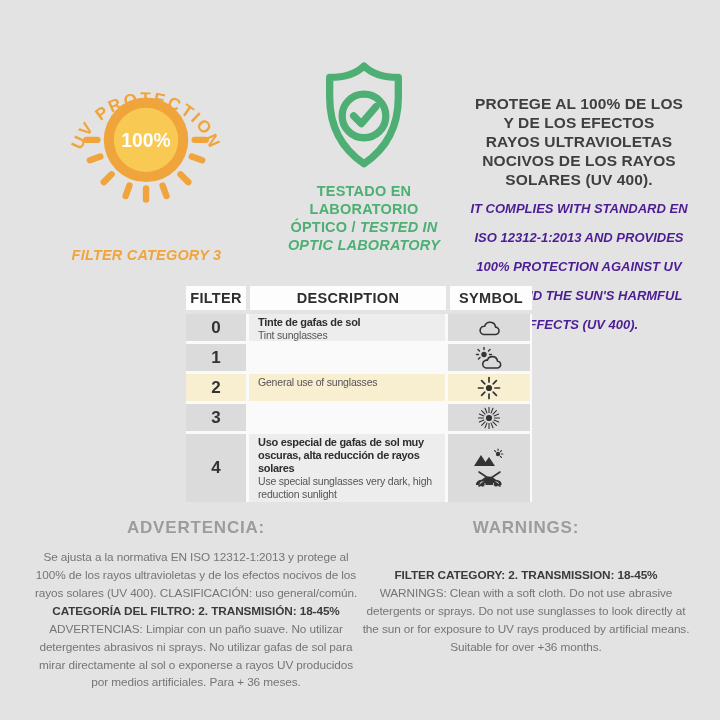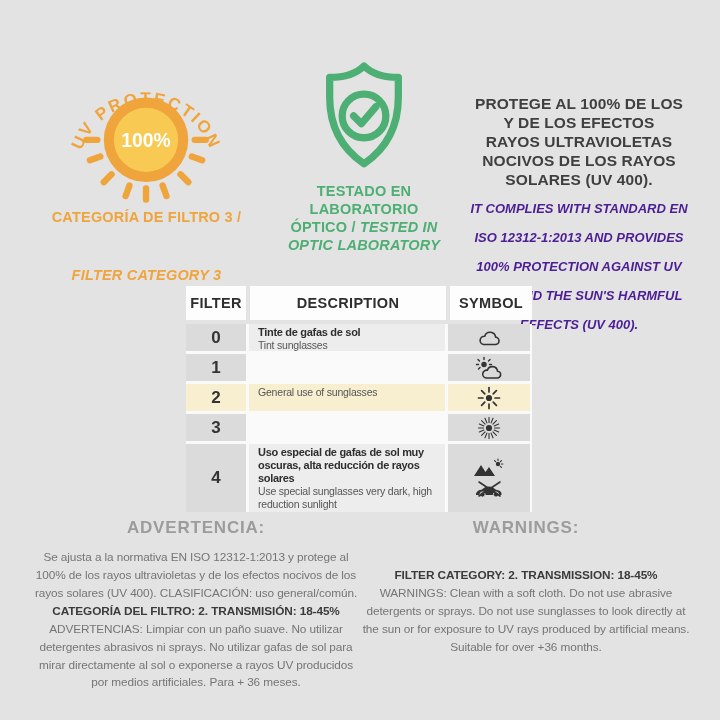--- a/index.html
+++ b/index.html
@@ -12,21 +12,21 @@
   .uv-caption{margin-top:2px;color:#f0a43c;font-weight:bold;font-size:14.5px;line-height:1.25;letter-spacing:.2px;}
   .uv-caption .it{font-style:italic;margin-top:40px;}
   .lab-badge{position:absolute;left:280px;top:58px;width:168px;text-align:center;}
   .lab-caption{margin-top:4px;color:#4daf74;font-weight:bold;font-size:14.5px;line-height:1.25;letter-spacing:.2px;}
   .lab-caption .it{font-style:italic;}
   .claim{position:absolute;left:460px;top:94px;width:238px;text-align:center;}
   .claim .b{font-weight:bold;font-size:15.5px;line-height:1.23;color:#3f3f3f;letter-spacing:.1px;}
   .claim .i{font-weight:bold;font-style:italic;font-size:13px;line-height:1.3;color:#4c1d95;margin-top:12px;}
   
   .ftable{position:absolute;left:186px;top:286px;width:346px;}
-  .ft-head{display:grid;grid-template-columns:60px 196px 82px;column-gap:4px;height:34px;margin-bottom:4px;}
+  .ft-head{display:grid;grid-template-columns:60px 196px 82px;column-gap:4px;height:24px;margin-bottom:4px;}
   .ft-head>div{background:#fdfdfd;display:flex;align-items:center;justify-content:center;
     font-weight:bold;font-size:14.5px;color:#2e2e2e;letter-spacing:.3px;}
   .ft-body{display:grid;grid-template-columns:60px 196px 82px;grid-template-rows:27px 27px 27px 27px 68px;
     gap:3px;background:#fafafa;}
   .cell-num{background:#dbdbdb;display:flex;align-items:center;justify-content:center;
     font-size:17px;font-weight:600;color:#333;}
   .cell-desc{background:#ededed;display:flex;flex-direction:column;
     padding:2px 4px 2px 9px;}
   .cell-sym{background:#dbdbdb;display:flex;flex-direction:column;align-items:center;justify-content:center;gap:2px;}
   .hl{background:#f7efd0 !important;}
@@ -64,21 +64,20 @@
         <line x1="78.9" y1="149.8" x2="74.8" y2="161.1"></line>
         <line x1="59.5" y1="137.5" x2="51" y2="146"></line>
         <line x1="47.2" y1="118.1" x2="35.9" y2="122.2"></line>
         <line x1="44" y1="100" x2="32" y2="100"></line>
       </g>
       <circle cx="97" cy="100" r="46" fill="#f0a43c"></circle>
       <circle cx="97" cy="100" r="35" fill="#f8ca54"></circle>
       <text x="97" y="108" text-anchor="middle" font-size="21" font-weight="bold" fill="#ffffff">100%</text>
     </svg>
     <div class="uv-caption">
-      <div>CATEGORÍA DE FILTRO 3 /</div>
       <div class="it">FILTER CATEGORY 3</div>
     </div>
   </div>
 
   <div class="lab-badge">
     <svg width="104" height="120" viewBox="0 0 100 112">
       <g fill="none" stroke="#4daf74" stroke-width="7" stroke-linejoin="round" stroke-linecap="round">
         <path d="M50,6 C44,12 33,17 17,17 L17,36 C17,63 28,85 50,100 C72,85 83,63 83,36 L83,17 C67,17 56,12 50,6 Z"></path>
         <circle cx="50" cy="54" r="21"></circle>
         <path d="M40,54 L47.5,61.5 L61.5,45"></path>

